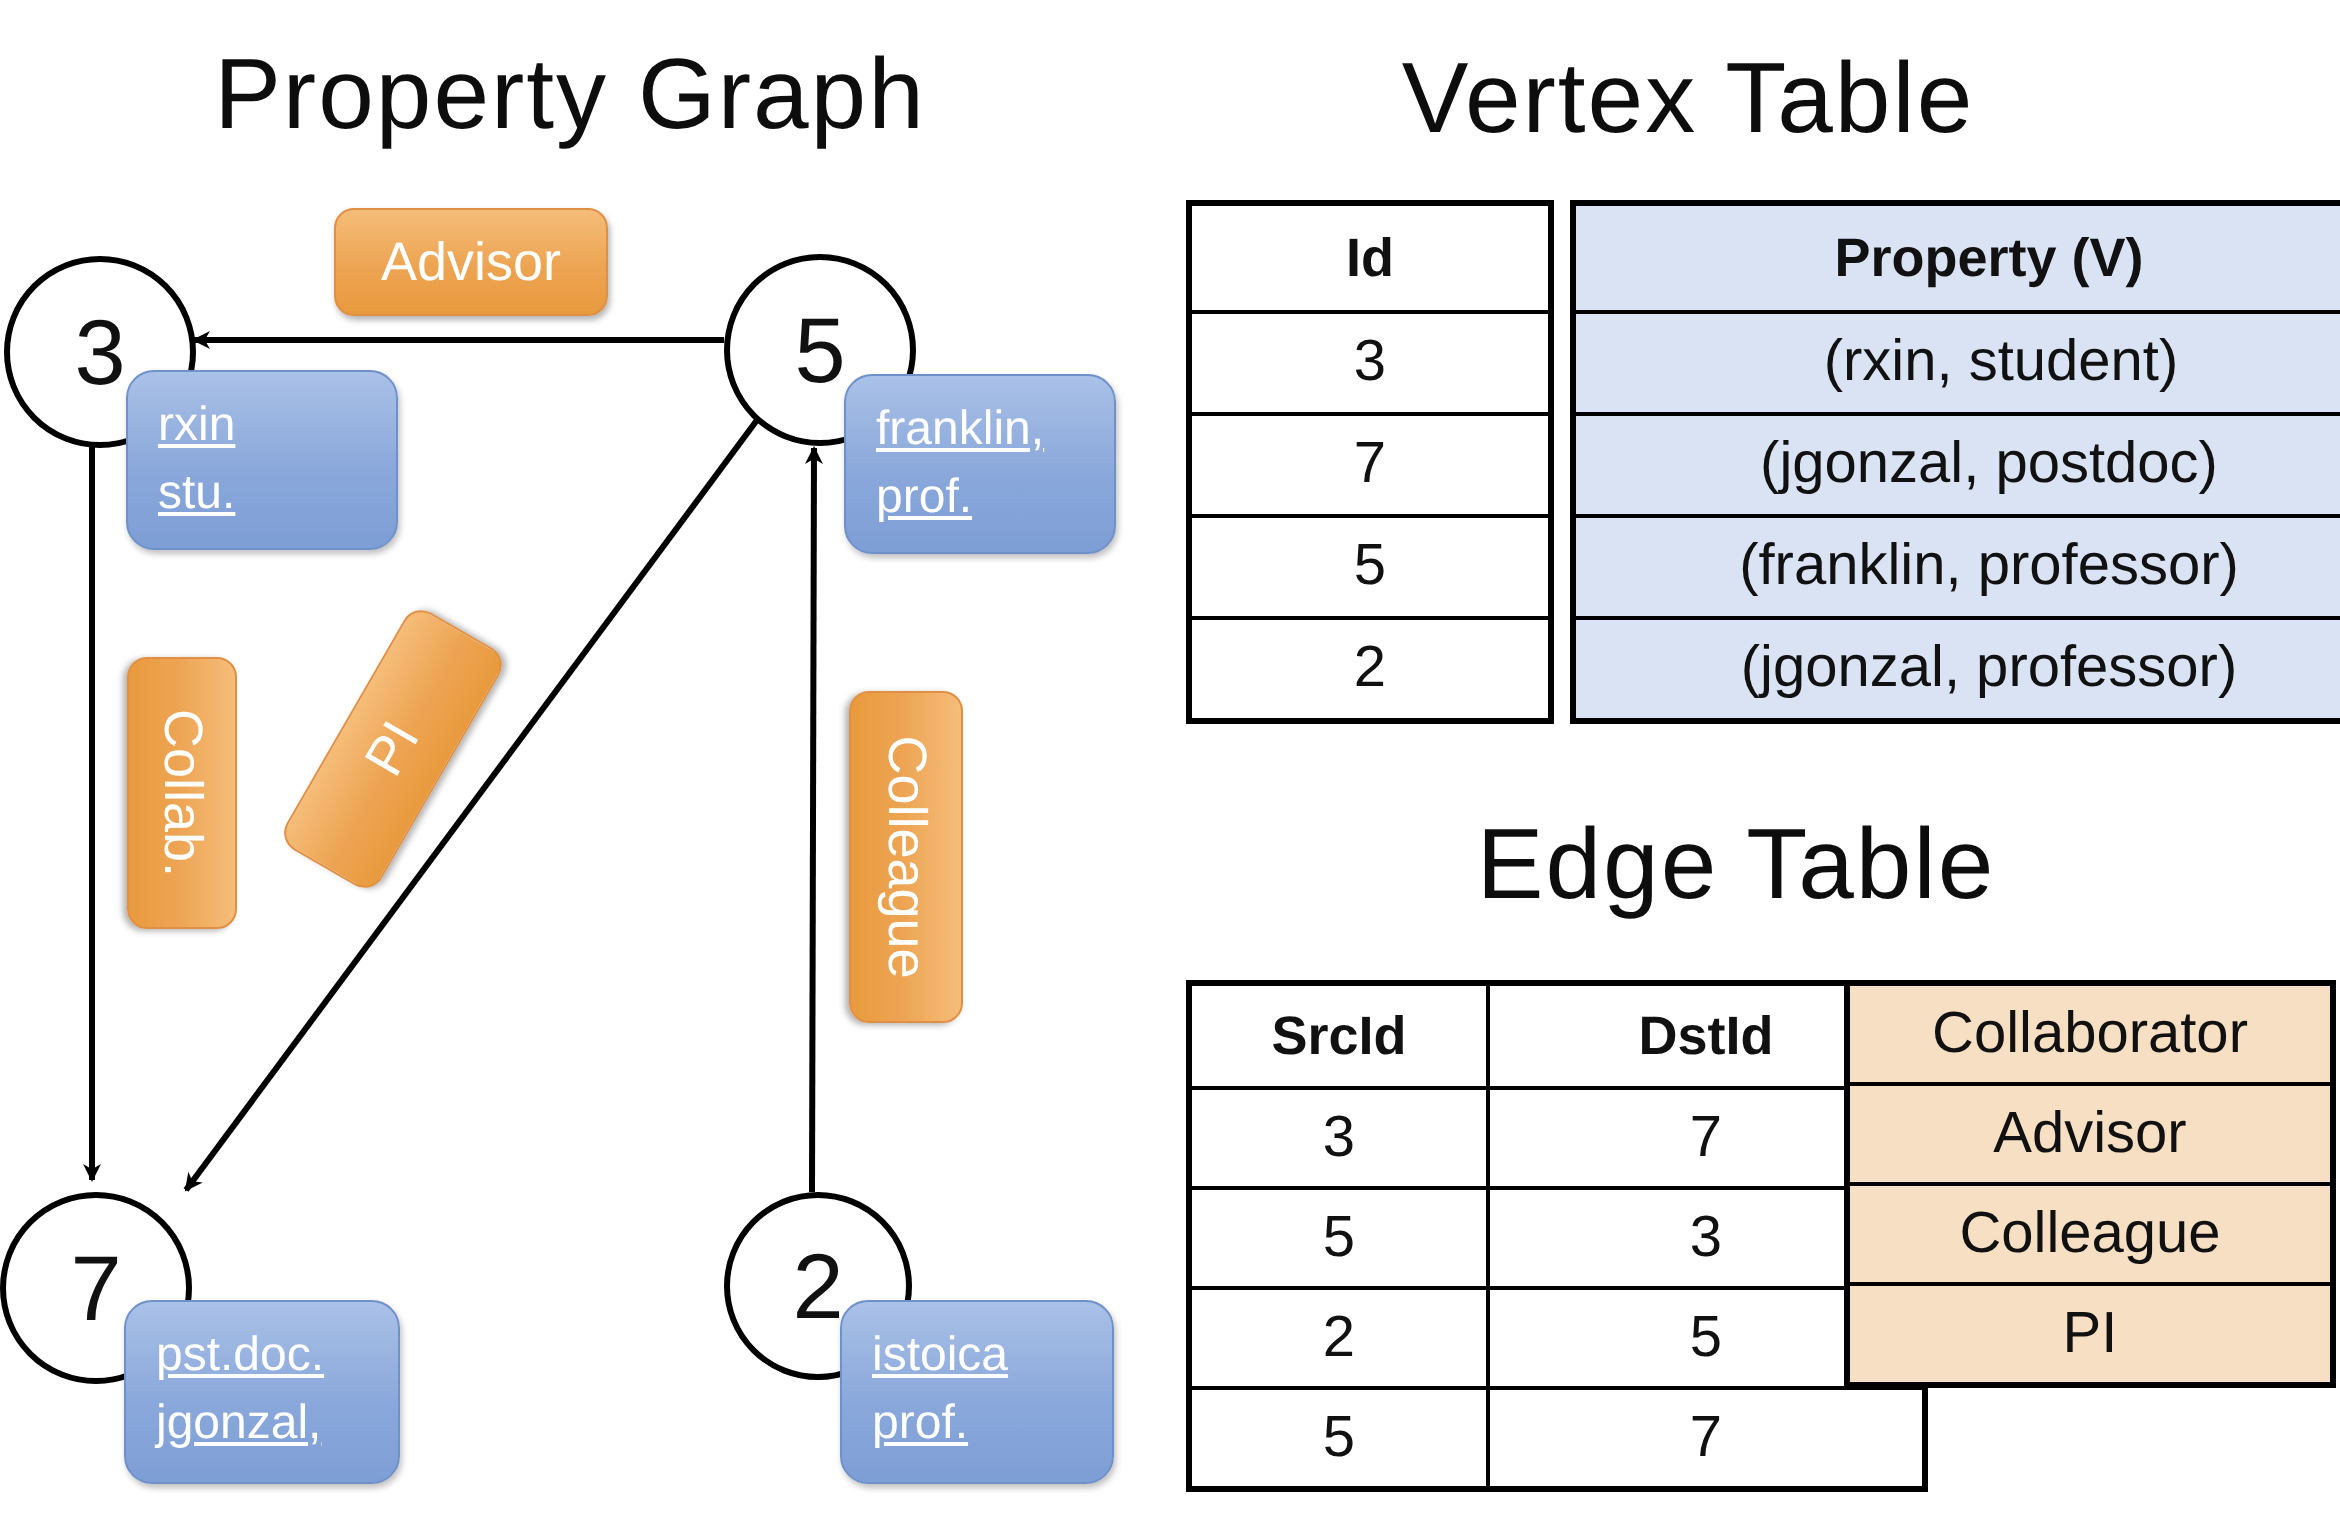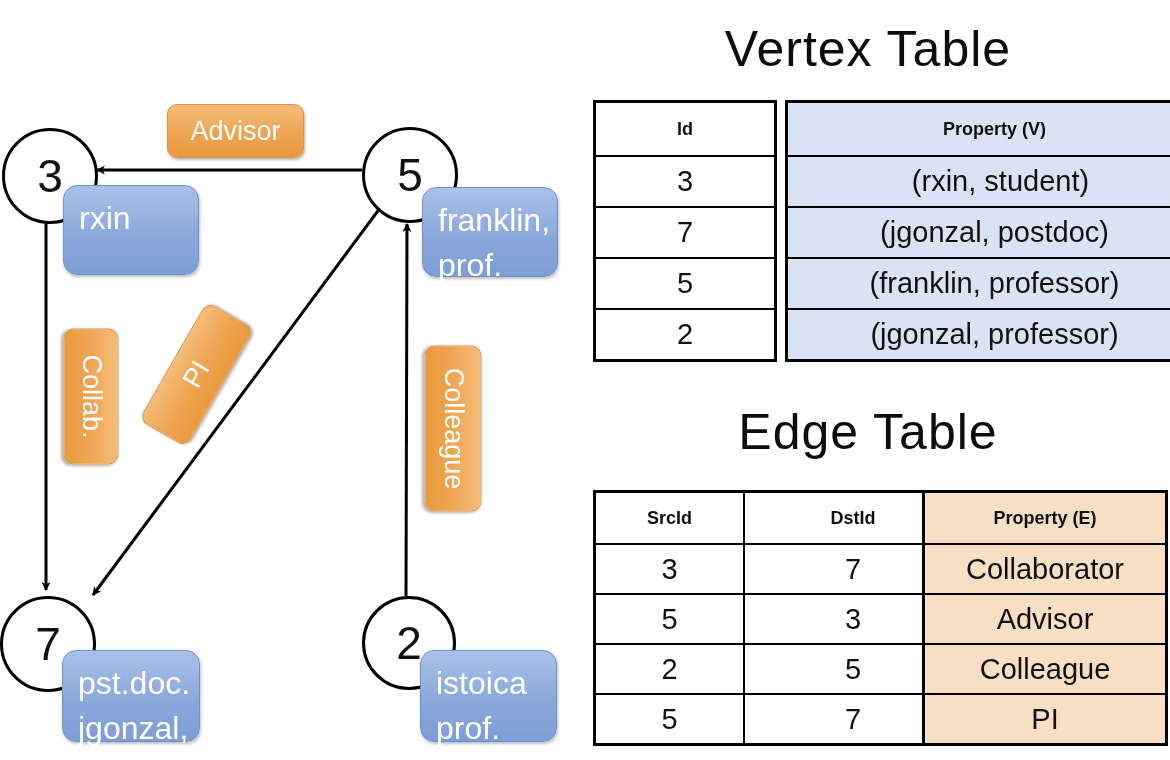--- a/index.html
+++ b/index.html
@@ -15,39 +15,39 @@
   .node{
     position:absolute;border:3.5px solid #000;border-radius:50%;background:#fff;
     display:flex;align-items:center;justify-content:center;
   }
   .node span{font-size:46px;font-weight:300;color:#111;}
   
   .vbox{
     position:absolute;border-radius:14px;color:#fff;
     background:linear-gradient(180deg,#aac1e8 0%,#8aa8da 55%,#7d9ed6 100%);
     border:1.5px solid #6f91c9;box-shadow:1px 2px 3px rgba(0,0,0,.25);
-    font-size:32px;line-height:1.4;padding:10px 8px 8px 15px;box-sizing:border-box;
+    font-size:24px;line-height:1.4;padding:10px 8px 8px 15px;box-sizing:border-box;text-decoration:underline;
   }
   .vbox div{white-space:nowrap;}
   
   .epill{
     position:absolute;border-radius:10px;color:#fff;
     background:linear-gradient(180deg,#f5bd7a 0%,#eda452 55%,#e99a3e 100%);
     border:1px solid #e09044;box-shadow:1px 2px 3px rgba(0,0,0,.3);
     display:flex;align-items:center;justify-content:center;
     font-size:27px;white-space:nowrap;
   }
   
   .subtable{position:absolute;border-collapse:collapse;table-layout:fixed;}
   .subtable td{
     border:2.5px solid #000;text-align:center;vertical-align:middle;
     font-size:29px;color:#111;padding:0;overflow:hidden;white-space:nowrap;
   }
   .subtable{border:3px solid #000;}
-  .subtable td.hdr{font-weight:bold;font-size:18px;}
+  .subtable td.hdr{font-weight:bold;font-size:27px;}
   .bluefill{background:#dae3f3;}
   .tanfill{background:#f6dfc3;}
   .edges{position:absolute;left:0;top:0;}
 </style>
 </head>
 <body>
 
 <div class="canvas">
 
   <svg class="edges" width="1170" height="760">
@@ -59,38 +59,40 @@
 
     <line x1="362" y1="170" x2="97" y2="170" stroke="#000" stroke-width="3" marker-end="url(#arrow)"></line>
 
     <line x1="46" y1="218" x2="46" y2="590" stroke="#000" stroke-width="3" marker-end="url(#arrow)"></line>
 
     <line x1="380" y1="208" x2="93" y2="595" stroke="#000" stroke-width="3" marker-end="url(#arrow)"></line>
 
     <line x1="406" y1="596" x2="407" y2="224" stroke="#000" stroke-width="3" marker-end="url(#arrow)"></line>
   </svg>
 
-  <div class="big-title" style="left:868px;top:20px;">Vertex Table</div>
+  <div class="big-title" style="left:285px;top:18px;">Property Graph</div>
+  <div class="big-title" style="left:844px;top:20px;">Vertex Table</div>
   <div class="big-title" style="left:868px;top:403px;">Edge Table</div>
 
   <div class="node" style="left:2px;top:128px;width:90px;height:90px;">
     <span>3</span>
   </div>
   <div class="node" style="left:362px;top:127px;width:90px;height:90px;">
     <span>5</span>
   </div>
   <div class="node" style="left:0px;top:596px;width:90px;height:90px;">
     <span>7</span>
   </div>
   <div class="node" style="left:362px;top:596px;width:88px;height:88px;">
     <span>2</span>
   </div>
 
   <div class="vbox" style="left:63px;top:185px;width:136px;height:90px;">
     <div>rxin</div>
+    <div>stu.</div>
   </div>
   <div class="vbox" style="left:422px;top:187px;width:136px;height:90px;">
     <div>franklin,</div>
     <div>prof.</div>
   </div>
   <div class="vbox" style="left:62px;top:650px;width:138px;height:92px;">
     <div>pst.doc.</div>
     <div>jgonzal,</div>
   </div>
   <div class="vbox" style="left:420px;top:650px;width:137px;height:92px;">
@@ -163,23 +165,20 @@
     </tr>
     <tr>
       <td style="height:48px;">5</td>
       <td style="height:48px;">7</td>
     </tr>
   </tbody>
     </table>
 
   <table class="subtable" style="left:922px;top:490px;width:246px;">
     <tbody>
-        <tr>
-          <td class="hdr tanfill" style="height:50px;">Property (E)</td>
-        </tr>
     <tr>
           <td class="tanfill" style="height:48px;">Collaborator</td>
         </tr>
     <tr>
           <td class="tanfill" style="height:48px;">Advisor</td>
         </tr>
     <tr>
           <td class="tanfill" style="height:48px;">Colleague</td>
         </tr>
     <tr>

